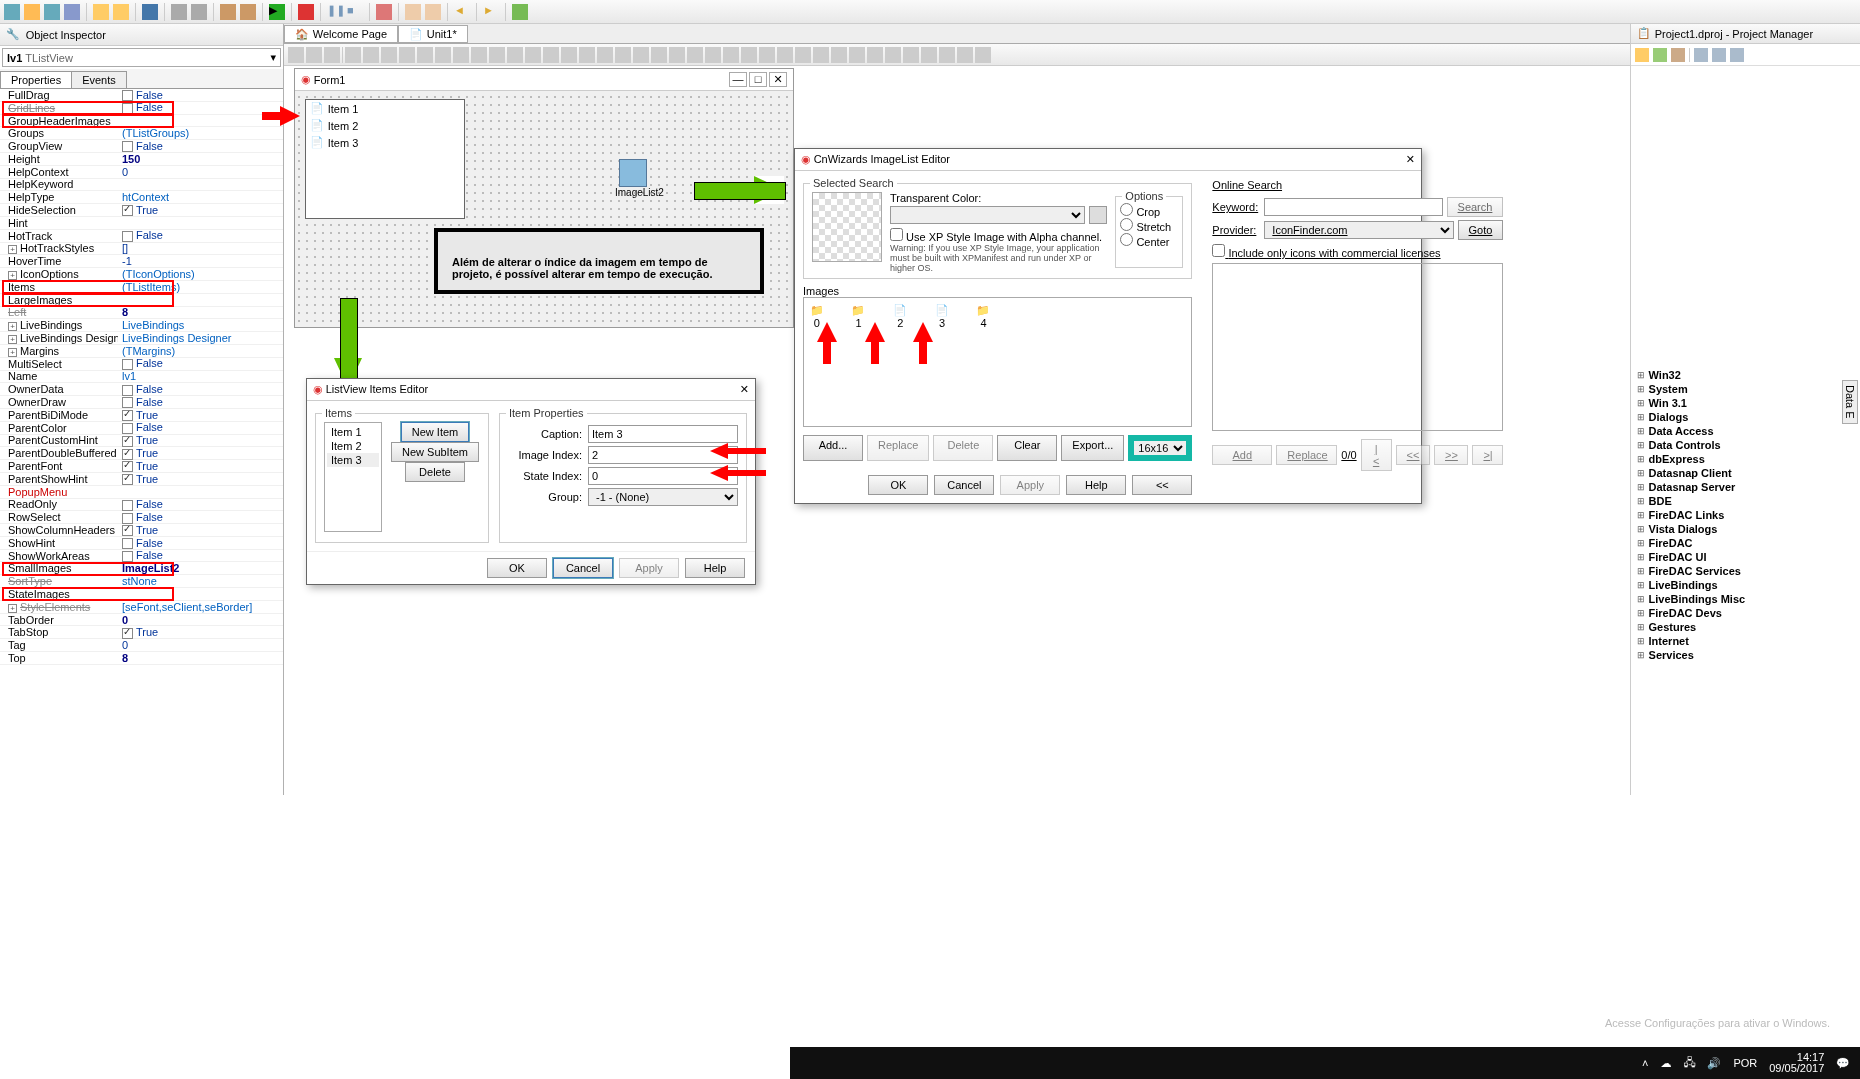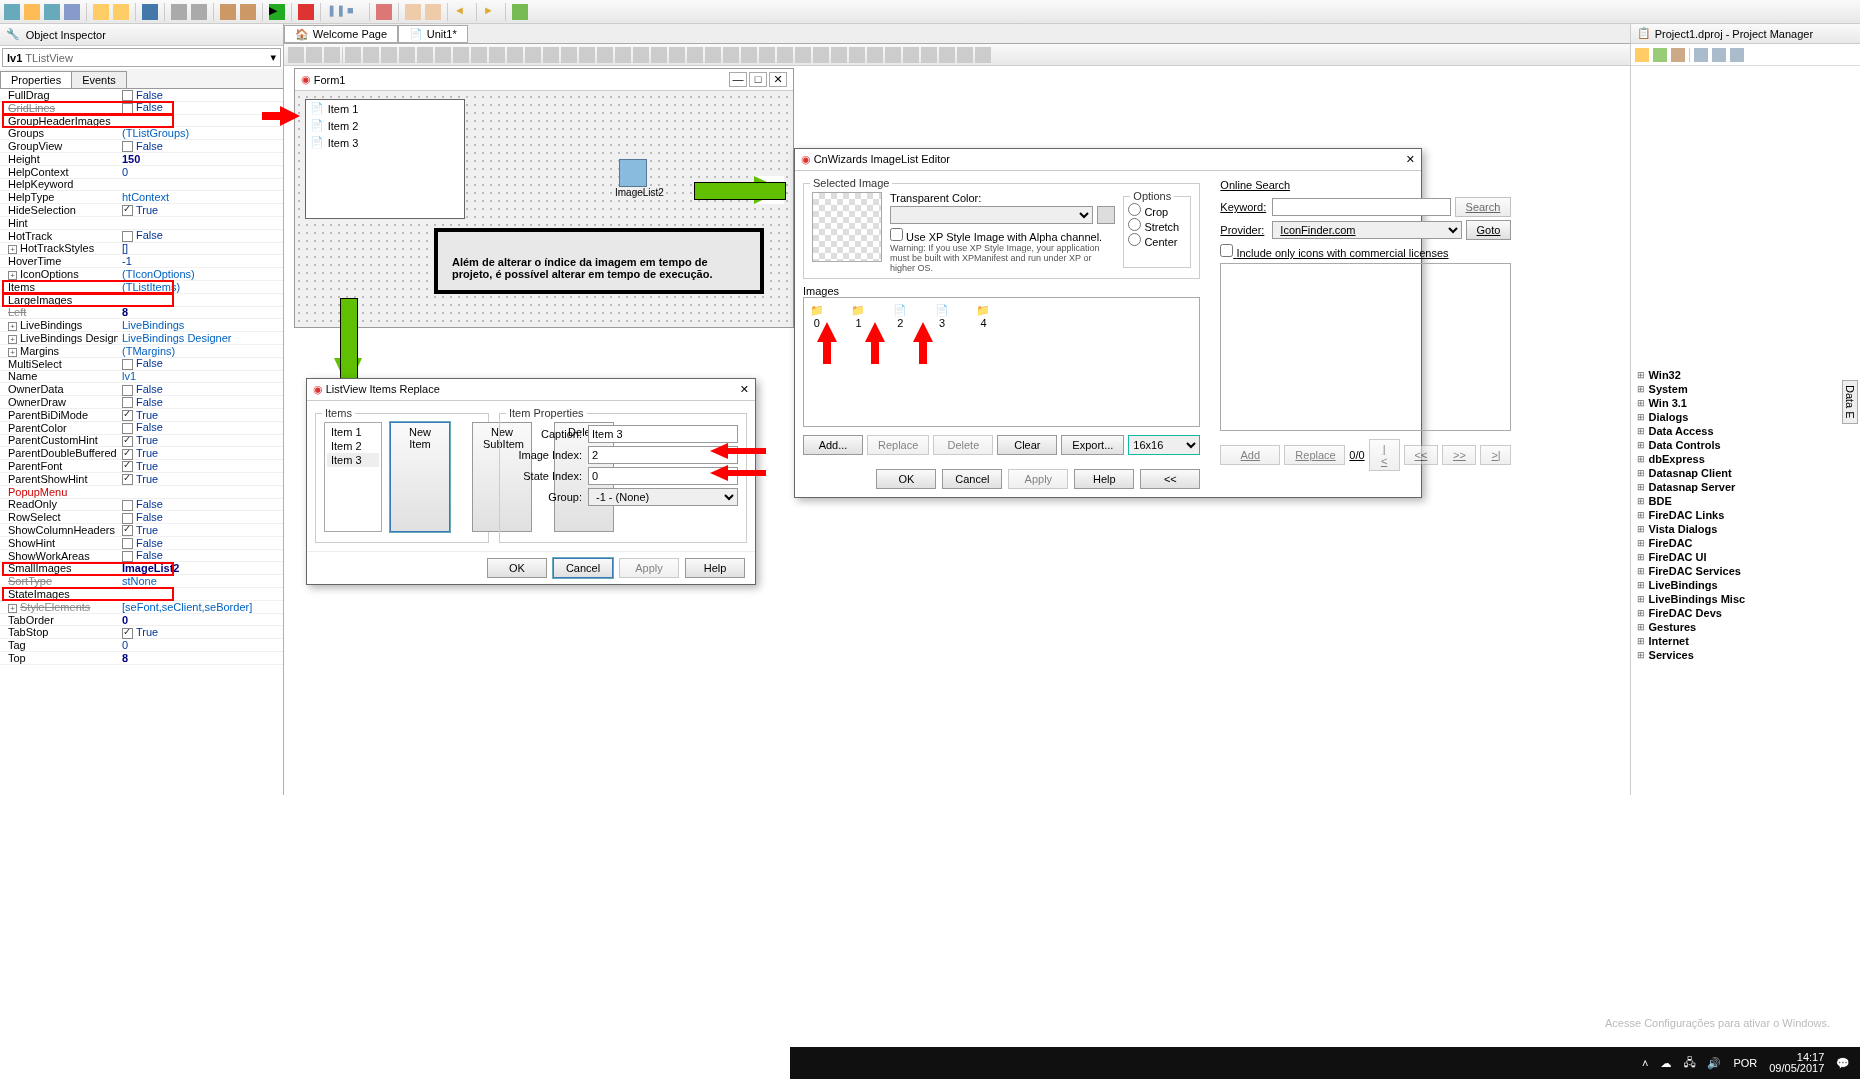--- a/index.html
+++ b/index.html
@@ -499,34 +499,34 @@
           <b>Services</b>
         </div>
       </div>
   </div>
 </div>
 
 <div class="arrow-r" style="left:280px;top:106px;"></div>
 
 <div class="dlg" style="left:306px;top:378px;width:450px;">
   <div class="dlg-title">
-    <span><span style="color:#d33;">◉</span>&nbsp;<span>ListView Items Replace</span></span>
+    <span><span style="color:#d33;">◉</span>&nbsp;<span>ListView Items Editor</span></span>
     <span>✕</span>
   </div>
   <div class="dlg-body" style="display:flex;gap:10px;">
     <div style="flex:1;">
       <div class="groupbox" style="height:130px;">
         <div class="gb-title">Items</div>
         <div style="display:flex;gap:8px;">
           <div style="flex:1;border:1px solid #aaa;background:#fff;height:110px;padding:2px;">
             <div style="padding:1px 4px;">Item 1</div>
             <div style="padding:1px 4px;">Item 2</div>
             <div style="padding:1px 4px;background:#eee;">Item 3</div>
           </div>
-          <div style="display:flex;flex-direction:row;gap:22px;width:90px;">
+          <div style="display:flex;flex-direction:column;gap:0;width:90px;align-items:center;">
             <div class="btn primary">New Item</div>
             <div class="btn">New SubItem</div>
             <div class="btn">Delete</div>
           </div>
         </div>
       </div>
     </div>
     <div style="flex:1;">
       <div class="groupbox" style="height:130px;">
         <div class="gb-title">Item Properties</div>
@@ -560,21 +560,21 @@
 <div class="arrow-l" style="left:710px;top:465px;"></div>
 
 <div class="dlg" style="left:794px;top:148px;width:628px;">
   <div class="dlg-title">
     <span><span style="color:#d33;">◉</span>&nbsp;<span>CnWizards ImageList Editor</span></span>
     <span>✕</span>
   </div>
   <div class="dlg-body" style="display:flex;gap:10px;">
     <div style="flex:1.3;">
       <div class="groupbox" style="height:96px;">
-        <div class="gb-title">Selected Image</div>
+        <div class="gb-title">Selected Search</div>
         <div style="display:flex;gap:8px;">
           <div class="checker" style="width:70px;height:70px;border:1px solid #aaa;"></div>
           <div style="flex:1;">
             <div style="margin-bottom:2px;">Transparent Color:</div>
             <div style="display:flex;gap:4px;">
                 <select style="flex:1;border:1px solid #999;height:18px;"></select>
                 <div style="width:18px;height:18px;background:#ddd;border:1px solid #999;"></div>
               </div>
             <div style="margin-top:4px;"><input type="checkbox" style=""> <span>Use XP Style Image with Alpha channel.</span></div>
             <div style="font-size:9px;color:#555;">Warning: If you use XP Style Image, your application must be built with XPManifest and run under XP or higher OS.</div>
@@ -596,21 +596,21 @@
         <div style="text-align:center;"><span>📄</span><br><span>2</span></div>
         <div style="text-align:center;"><span>📄</span><br><span>3</span></div>
         <div style="text-align:center;"><span>📁</span><br><span>4</span></div>
       </div>
       <div style="display:flex;gap:4px;margin-top:8px;">
         <div class="btn">Add...</div>
         <div class="btn" style="opacity:.5;">Replace</div>
         <div class="btn" style="opacity:.5;">Delete</div>
         <div class="btn">Clear</div>
         <div class="btn">Export...</div>
-        <select style="border:1px solid #14b8a6;width:72px;"><option>16x16</option></select>
+        <select style="border:6px solid #14b8a6;width:64px;"><option>16x16</option></select>
       </div>
       <div style="display:flex;gap:6px;margin-top:14px;justify-content:flex-end;">
         <div class="btn">OK</div>
         <div class="btn">Cancel</div>
         <div class="btn" style="opacity:.5;">Apply</div>
         <div class="btn">Help</div>
         <div class="btn">&lt;&lt;</div>
       </div>
     </div>
     <div style="width:1px;background:#ccc;"></div>

